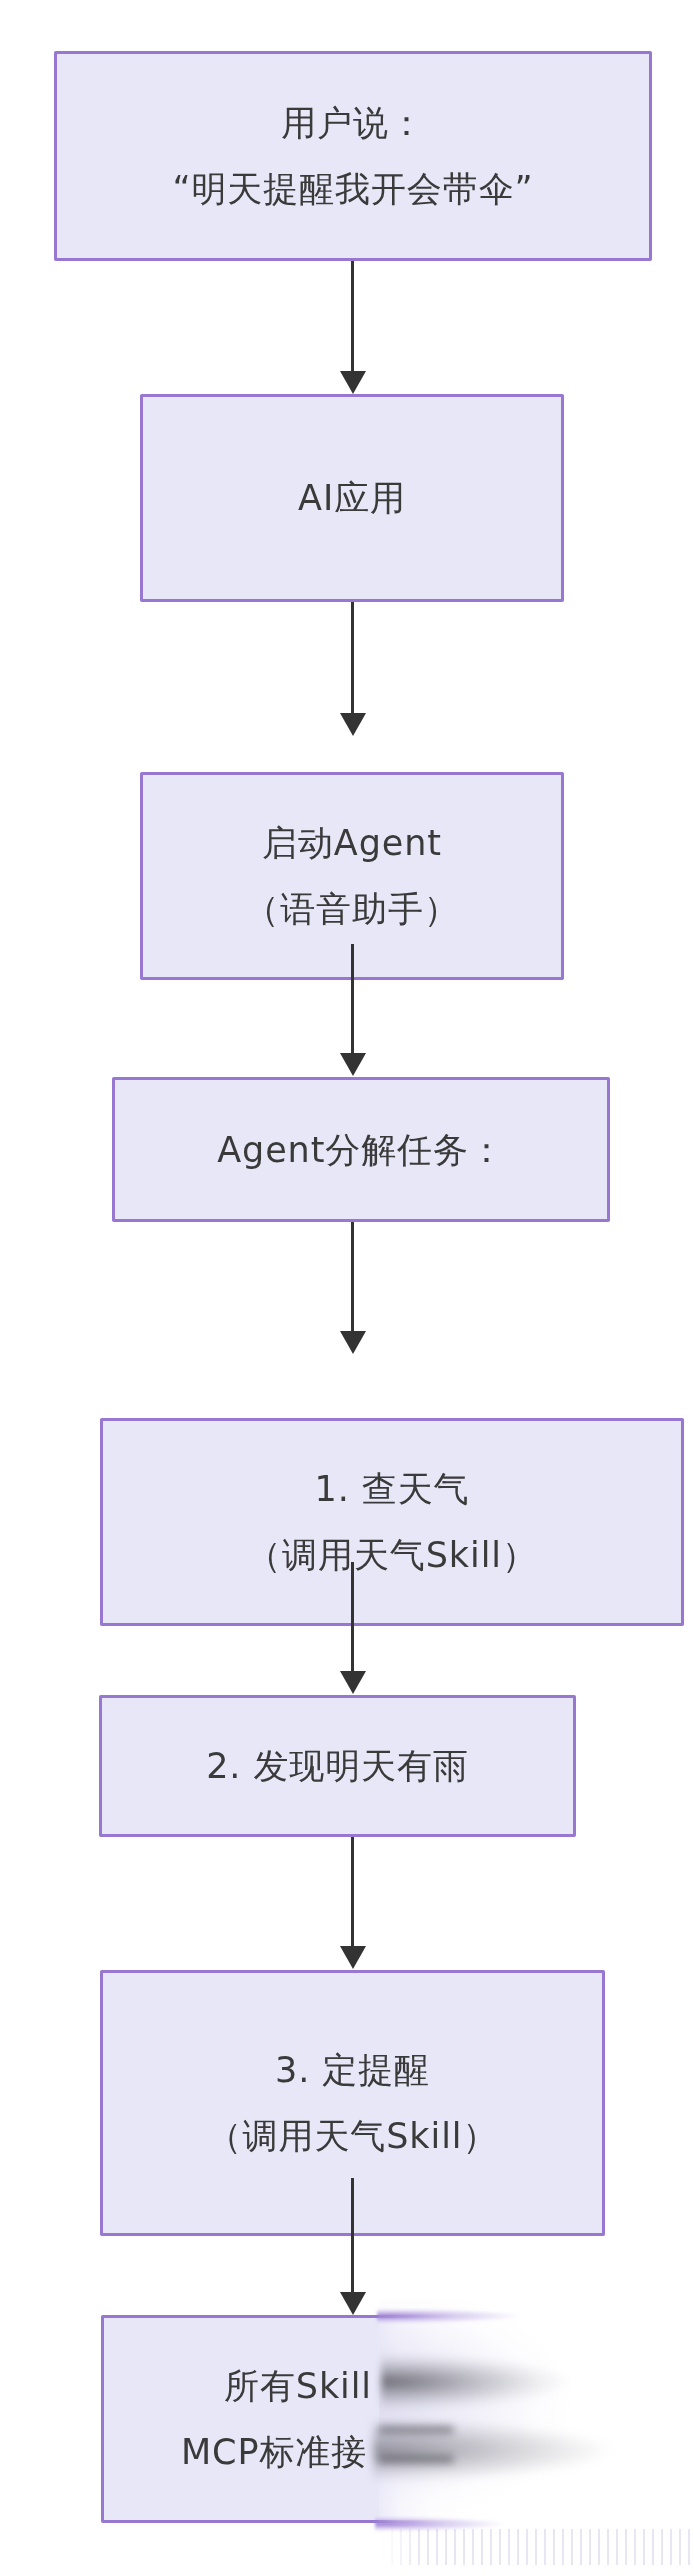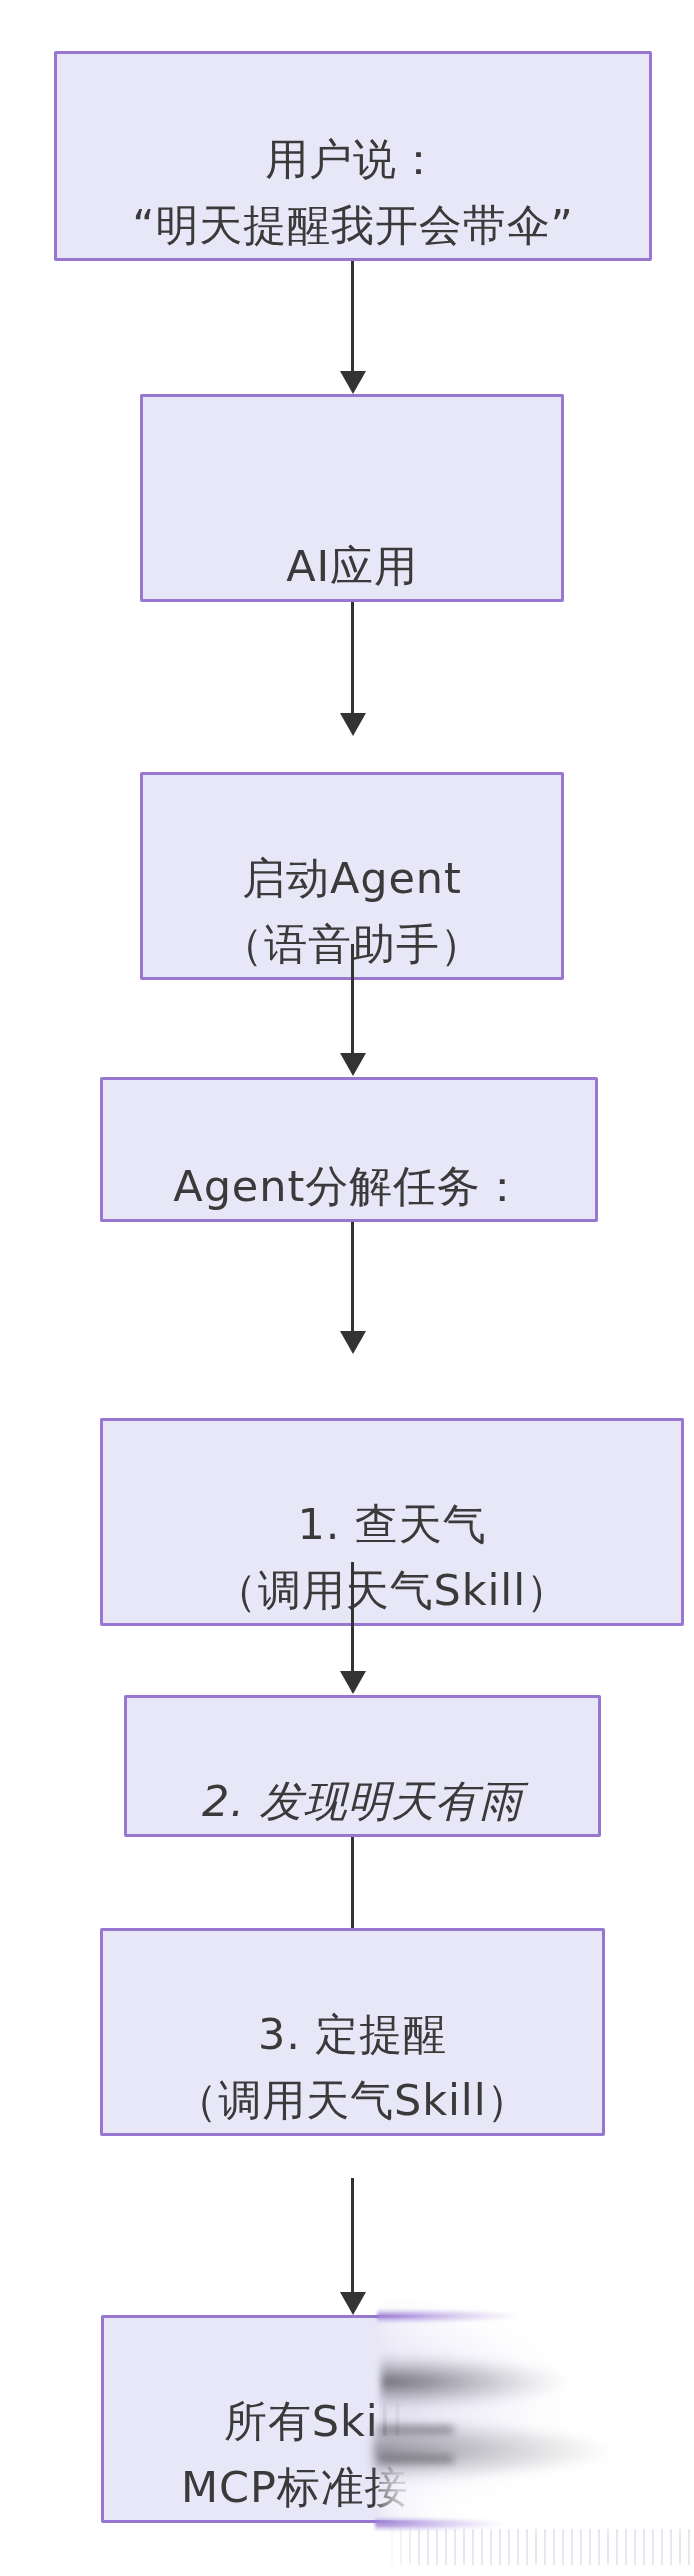--- a/index.html
+++ b/index.html
@@ -19,35 +19,35 @@
     overflow:hidden;
   }
   
   .node{
     position:absolute;
     background:var(--node-fill);
     border:3.6px solid var(--node-border);
     border-radius:1.8px;
     display:flex;
     flex-direction:column;
-    justify-content:flex-end;
+    justify-content:center;
     align-items:center;
     color:var(--text);
-    font-size:43px;
+    font-size:35px;
     line-height:66px;
     text-align:center;
     letter-spacing:0.9px;
   }
   .n1{left:54px;  top:51px;   width:598px; height:210px;}
   .n2{left:140px; top:394px;  width:424px; height:208px;}
   .n3{left:140px; top:772px;  width:424px; height:208px;}
-  .n4{left:100px; top:1077px; width:498px; height:145px;}
+  .n4{left:112px; top:1077px; width:498px; height:145px;}
   .n5{left:100px; top:1418px; width:584px; height:208px;}
-  .n6{left:124px; top:1695px; width:477px; height:142px;font-style:italic;}
-  .n7{left:100px; top:1928px; width:505px; height:208px;}
+  .n6{left:99px; top:1695px; width:477px; height:142px;}
+  .n7{left:100px; top:1970px; width:505px; height:266px;}
   .n8{left:101px; top:2315px; width:503px; height:208px; align-items:flex-start; text-align:left; z-index:1;}
   .n8 .line1{margin-left:120px;}
   .n8 .line2{margin-left:77px;}
   
   .arrow{
     position:absolute;
     left:339px;
     width:27px;
     display:flex;
     flex-direction:column;

